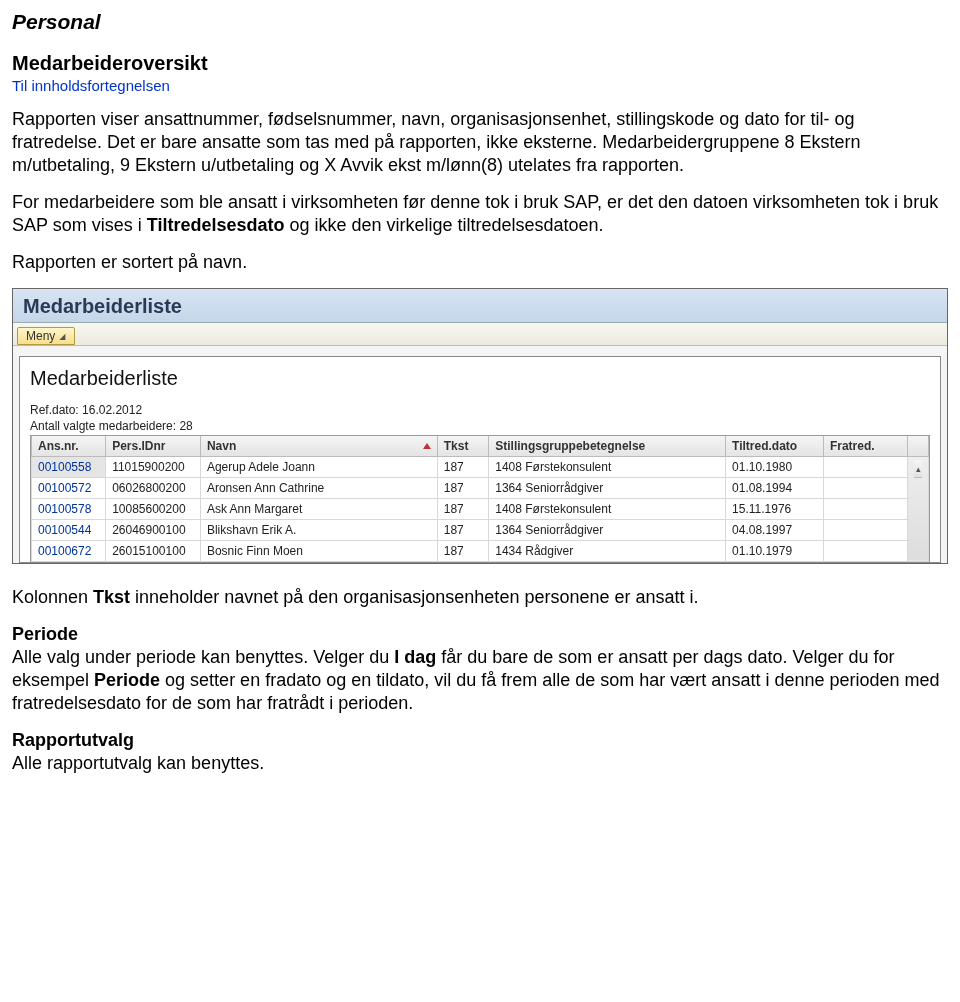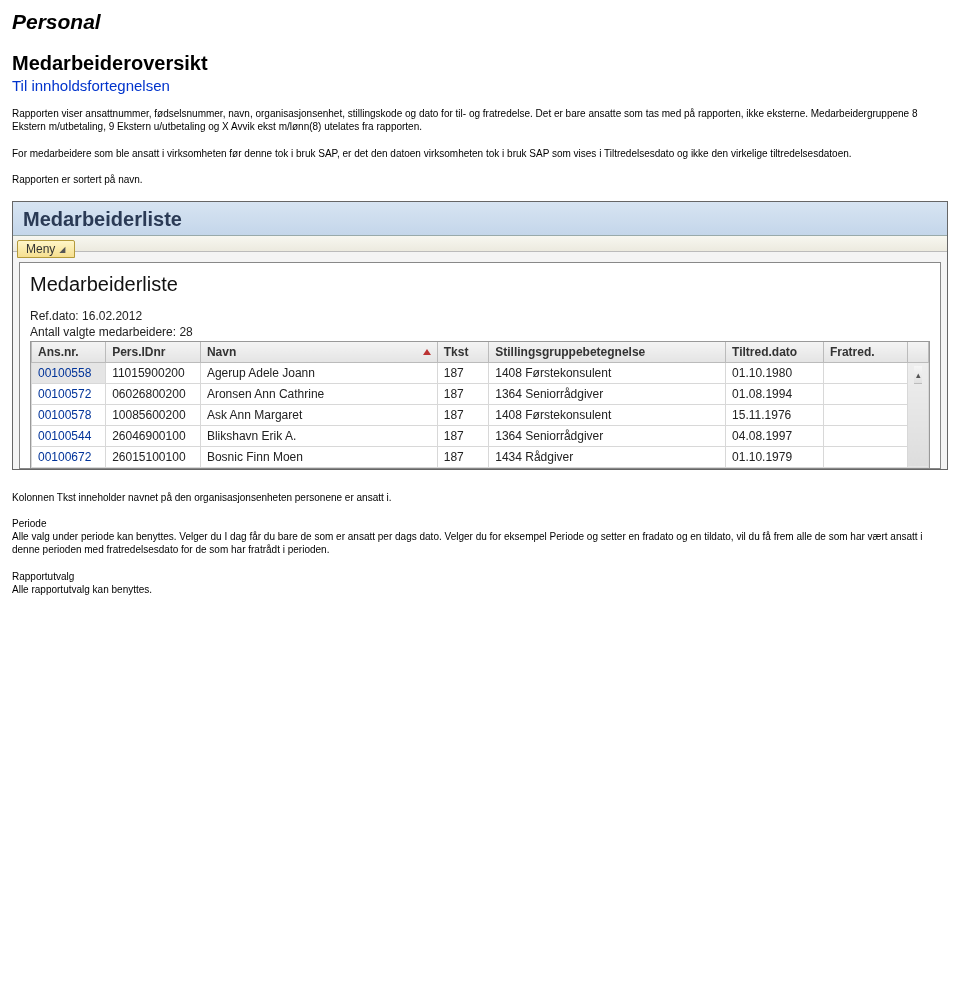--- a/index.html
+++ b/index.html
@@ -23,45 +23,45 @@
     margin-bottom: 2px;
   }
   .toc-link {
     color: #0033cc;
     font-size: 15px;
     cursor: pointer;
     display: inline-block;
     margin-bottom: 14px;
   }
   .para {
-    font-size: 10px;
+    font-size: 18px;
     line-height: 1.28;
     margin-bottom: 14px;
   }
-  .bold { font-weight: normal; }
+  .bold { font-weight: bold; }
 
   
   .app-window {
     border: 1px solid #666;
     background: #f2f2f2;
     margin: 6px 0 22px 0;
   }
   .app-titlebar {
     background: linear-gradient(#d7e4f2, #c4d6ea);
     padding: 6px 10px 4px 10px;
     font-size: 20px;
     font-weight: bold;
     color: #2a3a55;
     border-bottom: 1px solid #9aa;
   }
   .app-menubar {
     background: linear-gradient(#f7f7f0, #eceadf);
     border-bottom: 1px solid #bbb;
     padding: 2px 4px 13px 4px;
-    height: 16px;
+    height: 23px;
   }
   .menu-btn {
     display: inline-flex;
     align-items: center;
     gap: 4px;
     background: linear-gradient(#fff6c8, #f6df90);
     border: 1px solid #b49a3b;
     border-radius: 2px 2px 0 0;
     padding: 1px 8px 1px 8px;
     font-size: 12px;

